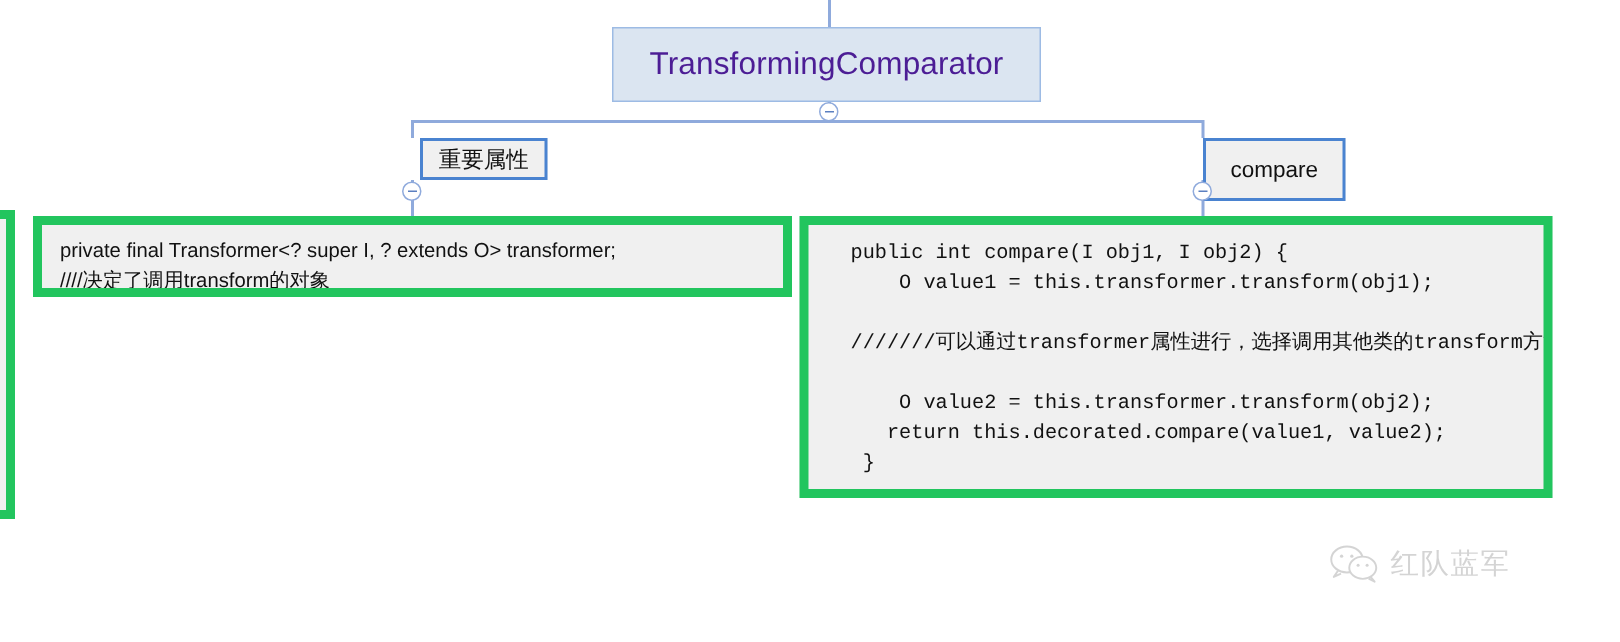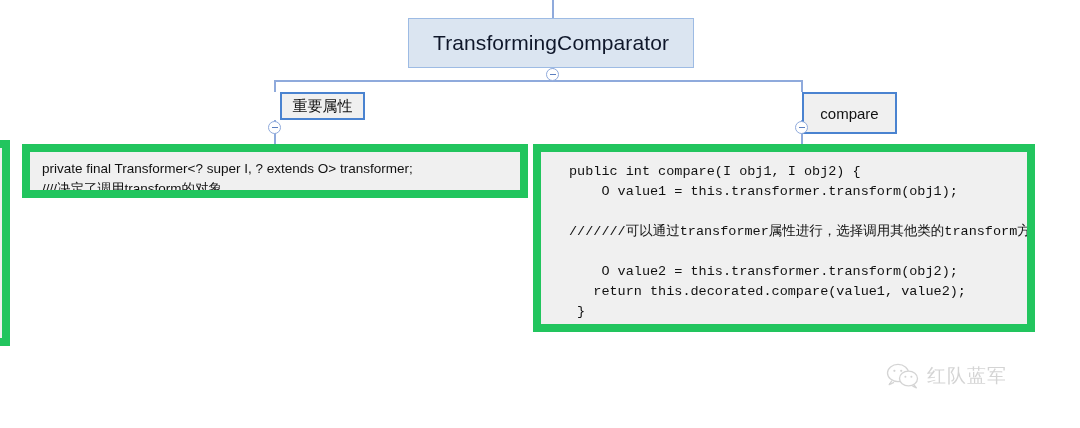--- a/index.html
+++ b/index.html
@@ -55,21 +55,21 @@
     background: #dbe5f1;
     border: 1px solid #9dbbe4;
     box-sizing: border-box;
     display: flex;
     align-items: center;
     justify-content: center;
     z-index: 4;
   }
   .node-root span {
     font-size: 21px;
-    color: #0f172a;
+    color: #4c1d95;
     letter-spacing: 0.1px;
   }
 
   
   .node-child {
     position: absolute;
     background: #f0f0f0;
     border: 2px solid #4a83d0;
     box-sizing: border-box;
     display: flex;
@@ -82,21 +82,21 @@
     font-size: 15px;
     color: #111111;
   }
   #node-attrs  { left: 232px; top: 92px; width: 85px;  height: 28px; }
   #node-compare{ left: 754px; top: 92px; width: 95px;  height: 42px; }
 
   
   .codebox {
     position: absolute;
     background: #f0f0f0;
-    border: 8px solid #22c55e;
+    border: 6px solid #22c55e;
     box-sizing: border-box;
     z-index: 3;
     overflow: hidden;
   }
   .codebox .code {
     font-size: 13.5px;
     color: #111111;
     line-height: 20px;
     white-space: pre;
   }

